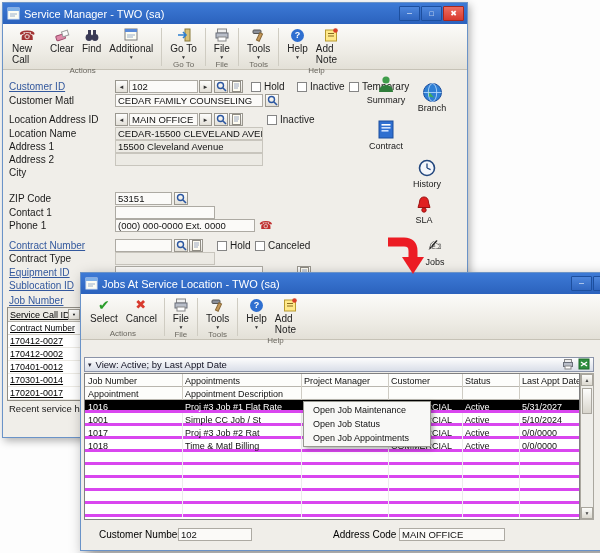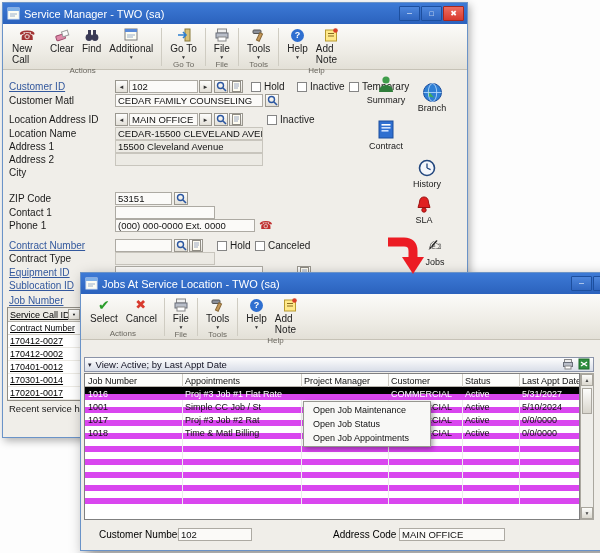--- a/index.html
+++ b/index.html
@@ -57,21 +57,21 @@
   .hist-h2{height:13px;border-bottom:1px solid #d5d2ca;font-size:8.5px;line-height:13px;padding:0 2px;white-space:nowrap;overflow:hidden;}
   .hist-r{height:13px;font-size:9px;line-height:13px;padding:0 2px;border-bottom:1px solid #eceae4;white-space:nowrap;}
   .hist-foot{position:absolute;left:6px;top:400px;font-size:9.5px;color:#1a1a1a;white-space:nowrap;}
 
   
   .viewbar{position:absolute;left:3px;top:84px;width:510px;height:15px;background:linear-gradient(#fdfdfd,#d9dee8);border:1px solid #8a93a8;display:flex;align-items:center;font-size:9.5px;color:#101020;padding:0 3px;}
   .vb-chev{font-size:7px;color:#223;margin-right:4px;}
   .vb-icons{margin-left:auto;display:flex;gap:4px;align-items:center;}
   .jtable{position:absolute;left:3px;top:100px;width:496px;height:147px;background:#fff;border:1px solid #808080;overflow:hidden;}
   .jhrow{position:relative;height:13px;background:#fdfdfb;border-bottom:1px solid #b9b6ae;}
-  .jrow{position:relative;height:13px;background:#fff;border-bottom:6px solid #d946ef;}
+  .jrow{position:relative;height:13px;background:#fff;border-bottom:3px solid #d946ef;}
   .jrow.sel{background:#000;}
   .jrow.sel .jcell{color:#fff;border-right-color:transparent;}
   .jcell{position:absolute;top:0;height:13px;font-size:9px;line-height:12px;display:flex;align-items:center;padding:0 2px;overflow:hidden;white-space:nowrap;color:#111;border-right:1px solid #ececec;}
   .jhrow .jcell{border-right:1px solid #cfccc4;color:#111;}
   .c1{left:1px;width:97px}.c2{left:98px;width:119px}.c3{left:217px;width:87px}
   .c4{left:304px;width:74px}.c5{left:378px;width:57px}.c6{left:435px;width:60px}
   .sb{position:absolute;left:499px;top:100px;width:14px;height:147px;background:#efeeea;border:1px solid #aaa79f;}
   .sbbtn{position:absolute;left:0;width:12px;height:12px;background:linear-gradient(#fcfcfa,#dcd9d0);border:1px solid #a9a69e;display:flex;align-items:center;justify-content:center;font-size:5px;color:#444;}
   .sbthumb{position:absolute;left:1px;width:10px;top:14px;height:26px;background:linear-gradient(#fdfdfc,#d8d5cc);border:1px solid #a9a69e;}
 
@@ -566,20 +566,28 @@
 
     <div class="jtable">
       <div class="jhrow">
         <span class="jcell c1">Job Number</span>
         <span class="jcell c2">Appointments</span>
         <span class="jcell c3">Project Manager</span>
         <span class="jcell c4">Customer</span>
         <span class="jcell c5">Status</span>
         <span class="jcell c6">Last Appt Date</span>
       </div>
+      <div class="jhrow">
+        <span class="jcell c1">Appointment</span>
+        <span class="jcell c2">Appointment Description</span>
+        <span class="jcell c3"></span>
+        <span class="jcell c4"></span>
+        <span class="jcell c5"></span>
+        <span class="jcell c6"></span>
+      </div>
       <div class="jrow sel">
         <span class="jcell c1">1016</span>
         <span class="jcell c2">Proj #3 Job #1 Flat Rate</span>
         <span class="jcell c3"></span>
         <span class="jcell c4">COMMERCIAL</span>
         <span class="jcell c5">Active</span>
         <span class="jcell c6">5/31/2027</span>
       </div>
       <div class="jrow">
         <span class="jcell c1">1001</span>

